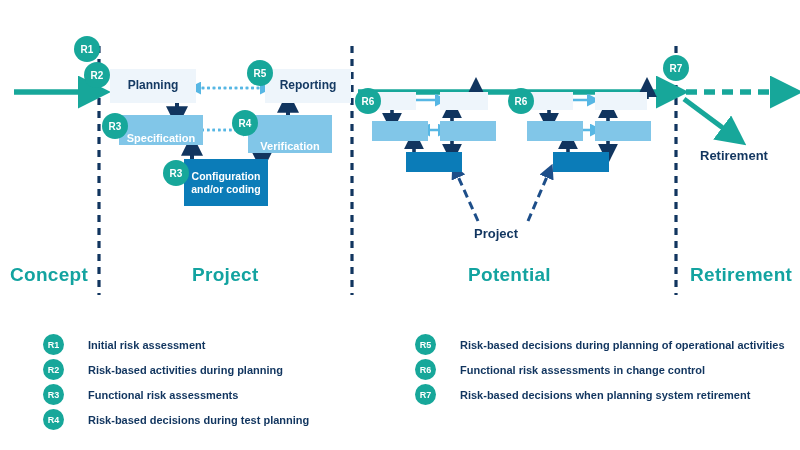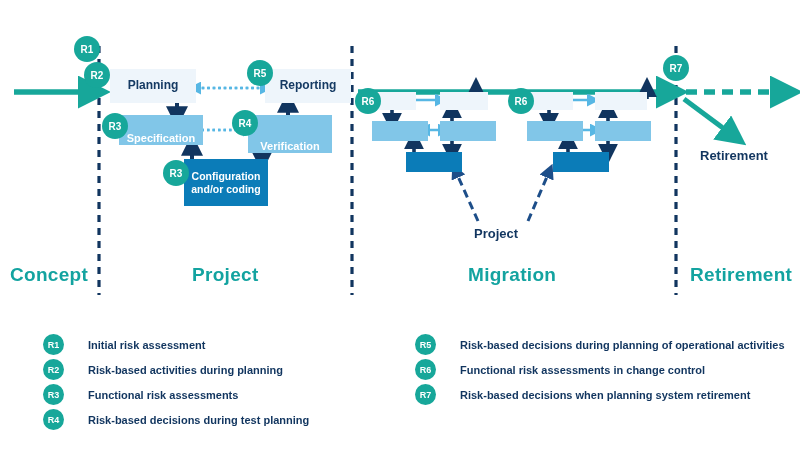--- a/index.html
+++ b/index.html
@@ -227,21 +227,21 @@
   </div>
   <div class="badge d" style="left:663px;top:55px;">
     <span>R7</span>
   </div>
 
   <div class="anno" id="retirement-text">Retirement</div>
   <div class="anno" id="changes-text">Project</div>
 
   <div class="phase" style="left:10px;top:264px;">Concept</div>
   <div class="phase" style="left:192px;top:264px;">Project</div>
-  <div class="phase" style="left:468px;top:264px;">Migration</div>
+  <div class="phase" style="left:468px;top:264px;">Potential</div>
   <div class="phase" style="left:690px;top:264px;">Retirement</div>
 
   <div class="legend" id="legend-left">
     <div class="legend-row">
       <div class="legend-badge">R1</div>
       <div class="legend-label">Initial risk assessment</div>
     </div>
     <div class="legend-row">
       <div class="legend-badge">R2</div>
       <div class="legend-label">Risk-based activities during planning</div>

